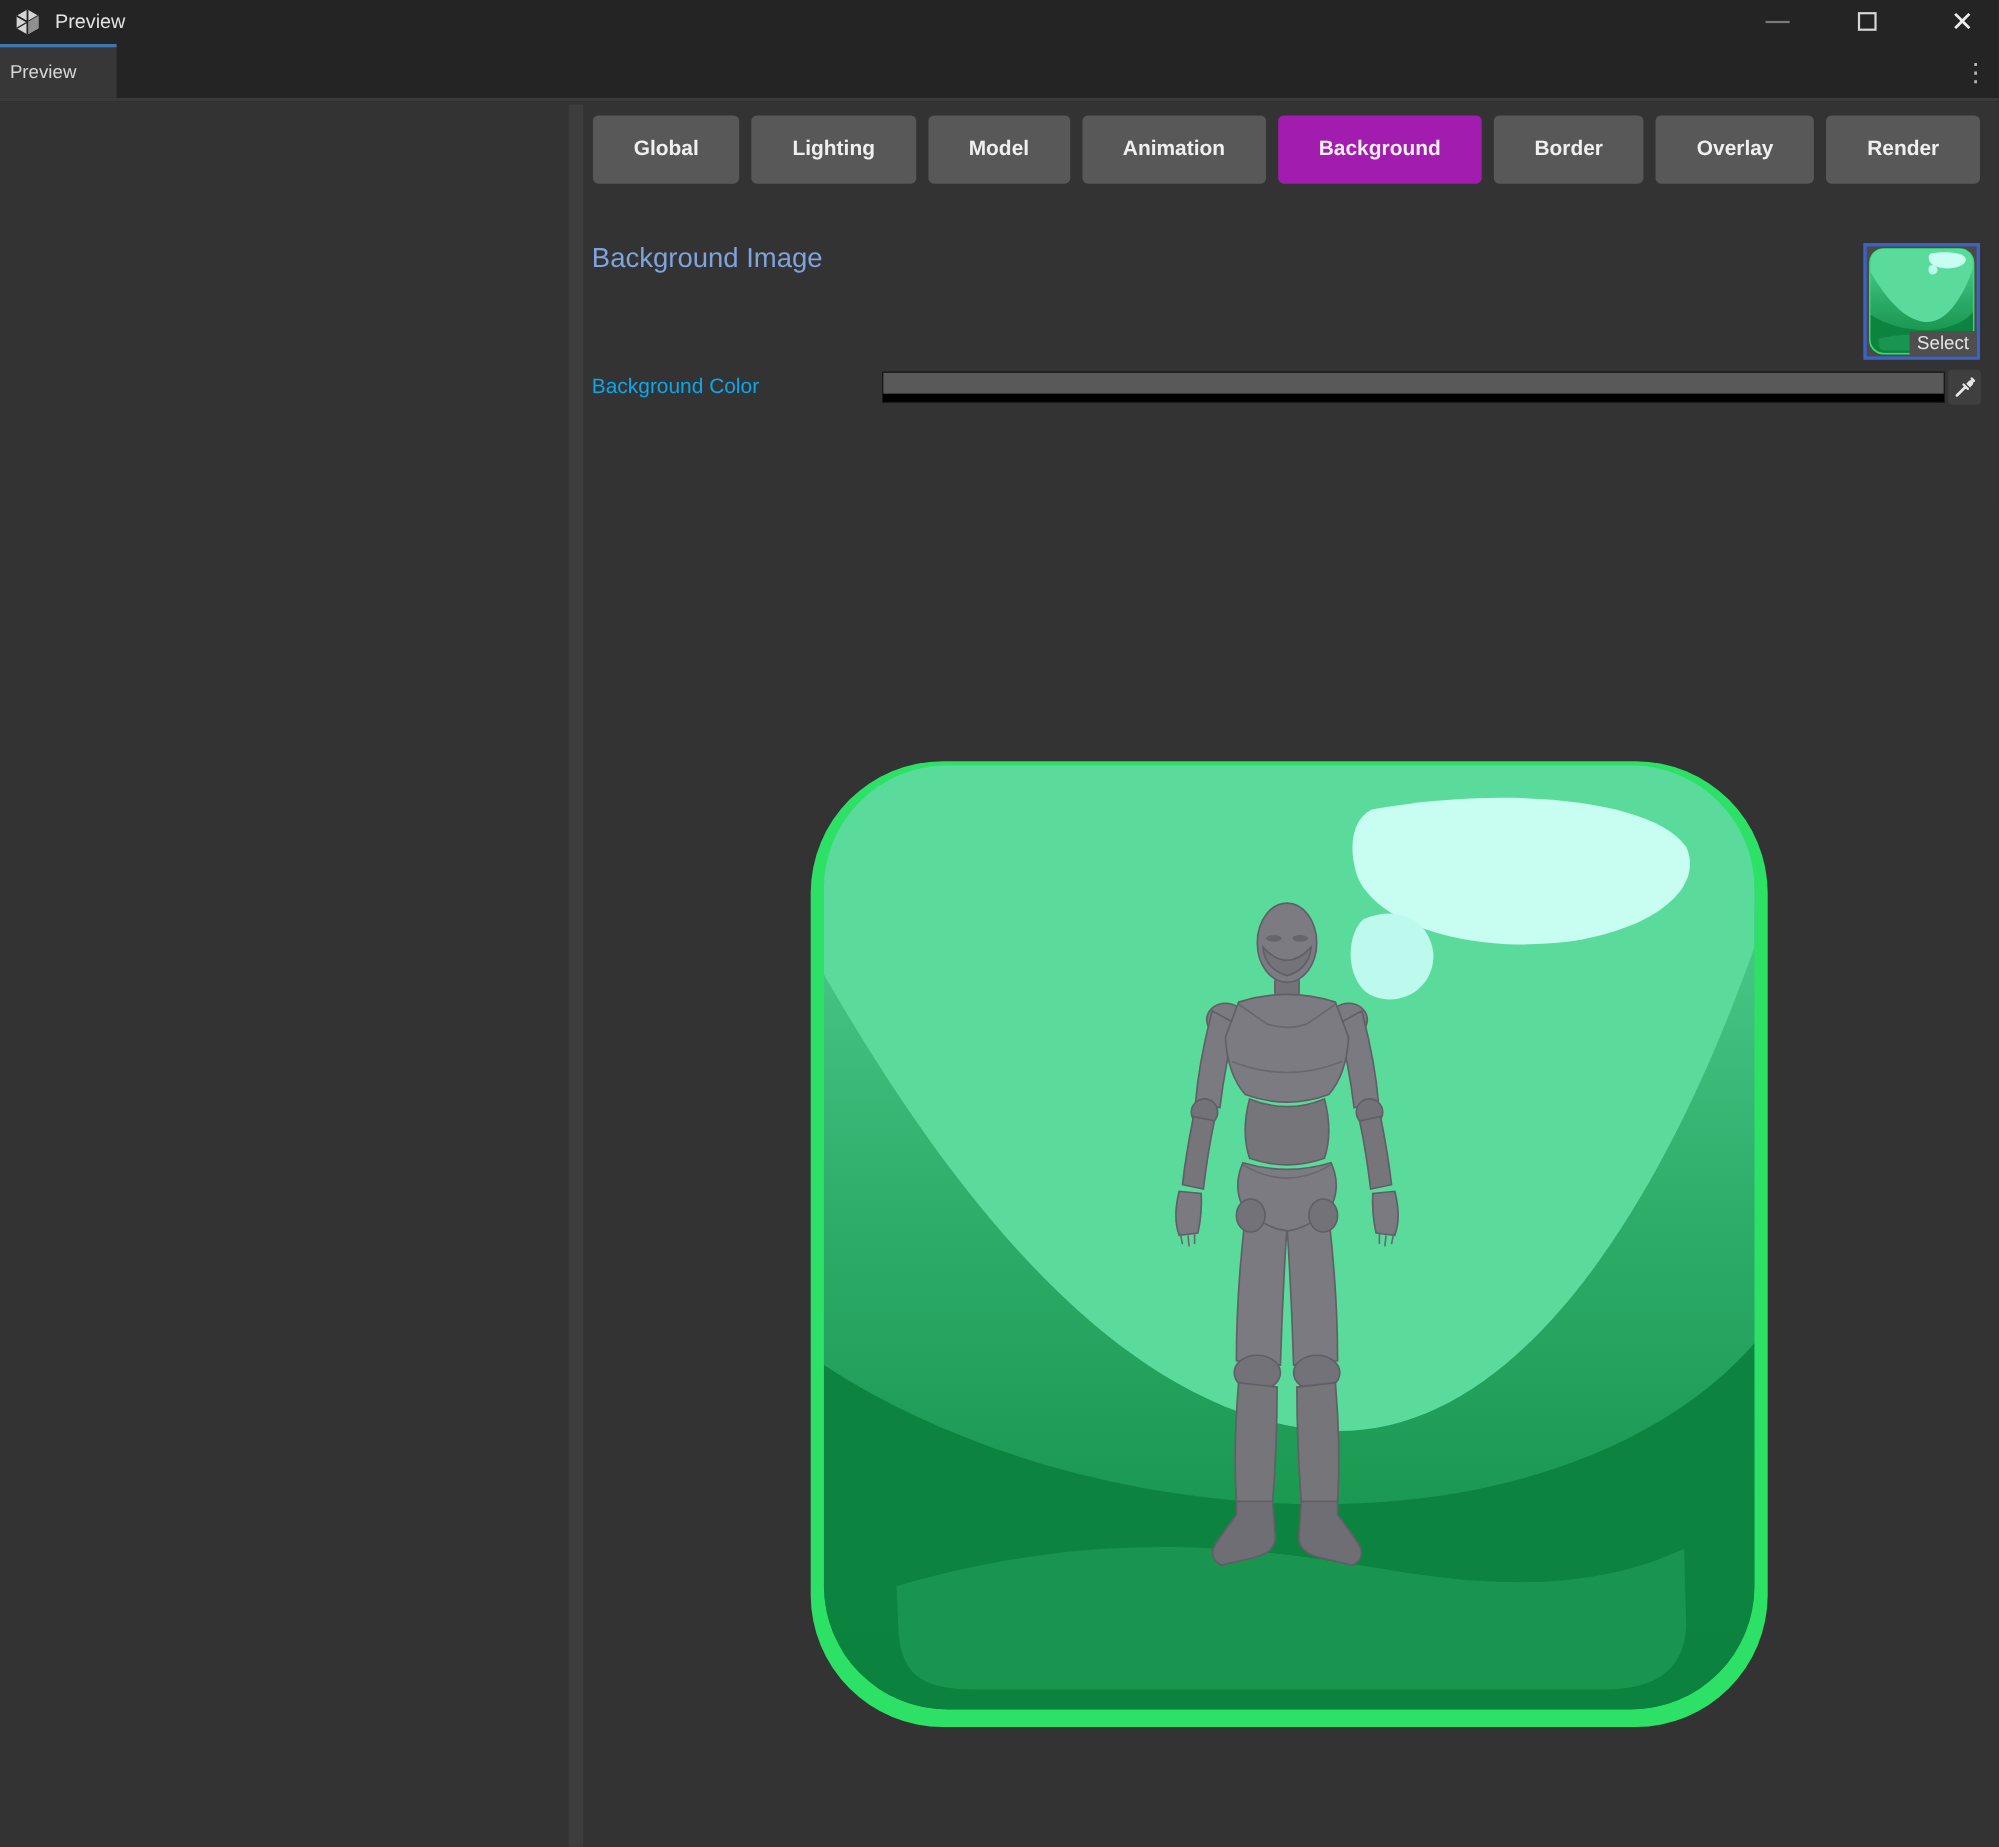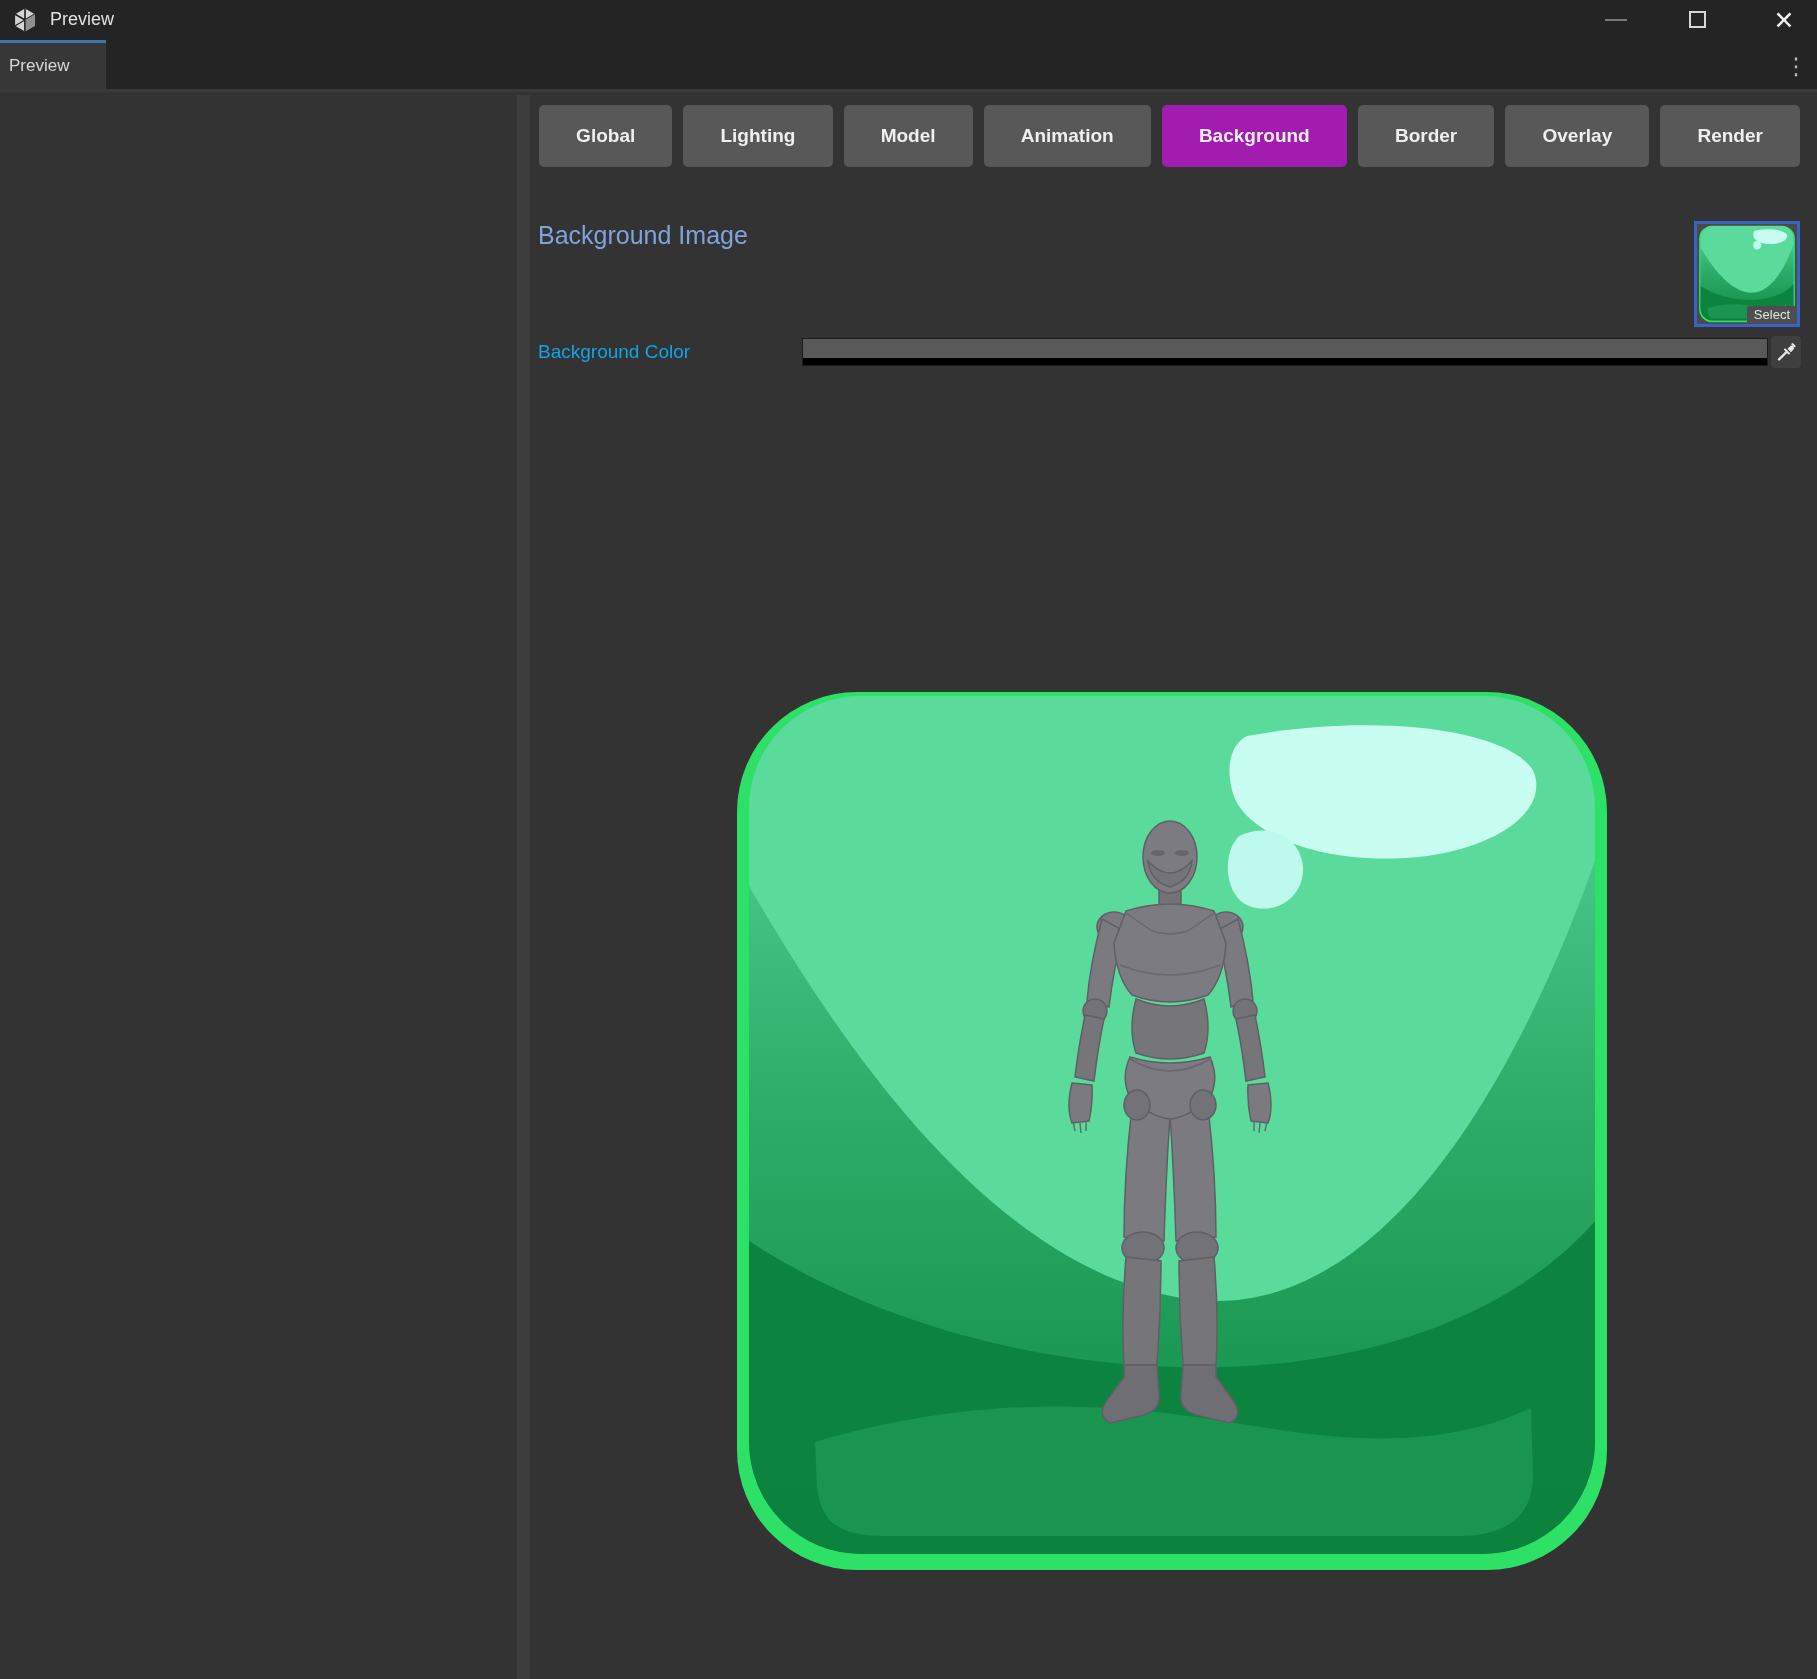--- a/index.html
+++ b/index.html
@@ -43,21 +43,21 @@
   .toolbar { position:absolute; left:9px; top:10px; right:17px; height:62px; display:flex; gap:11px; }
   .tbtn { flex:1 1 auto; background:#585858; border-radius:5px; color:#efefef; font-weight:bold;
           font-size:19px; display:flex; align-items:center; justify-content:center; padding:0 20px;
           cursor:default; white-space:nowrap; }
   .tbtn.active { background:#a21caf; }
   .bg-image-label { position:absolute; left:8px; top:126px; font-size:25px; color:#7fa3dc; }
   .select-thumb { position:absolute; right:17px; top:126px; width:106px; height:106px;
                   background:#4a4a4a; border:3px solid #3b63c5; }
   .select-thumb svg { position:absolute; left:1px; top:1px; }
   .select-badge { position:absolute; right:0; bottom:0; background:#4e4e4e; color:#e4e4e4;
-                  font-size:13px; padding:1px 7px 2px 7px; border-top-left-radius:3px; }
+                  font-size:17px; padding:1px 7px 2px 7px; border-top-left-radius:3px; }
   .bg-color-label { position:absolute; left:8px; top:246px; font-size:19px; color:#0ea5e9; }
   .color-field { position:absolute; left:272px; top:243px; right:49px; height:28px;
                  border:1px solid #1c1c1c; background:#000; }
   .color-swatch { height:19px; background:#59595a; }
   .color-alpha  { height:7px; background:#000000; }
   .eyedropper-btn { position:absolute; right:16px; top:241px; width:30px; height:32px;
                     background:#3f3f3f; border-radius:4px; display:flex; align-items:center; justify-content:center; }
   .preview-stage { position:absolute; left:197px; top:591px; width:890px; height:890px; }
   .defs-svg { position:absolute; width:0; height:0; }
 </style>

